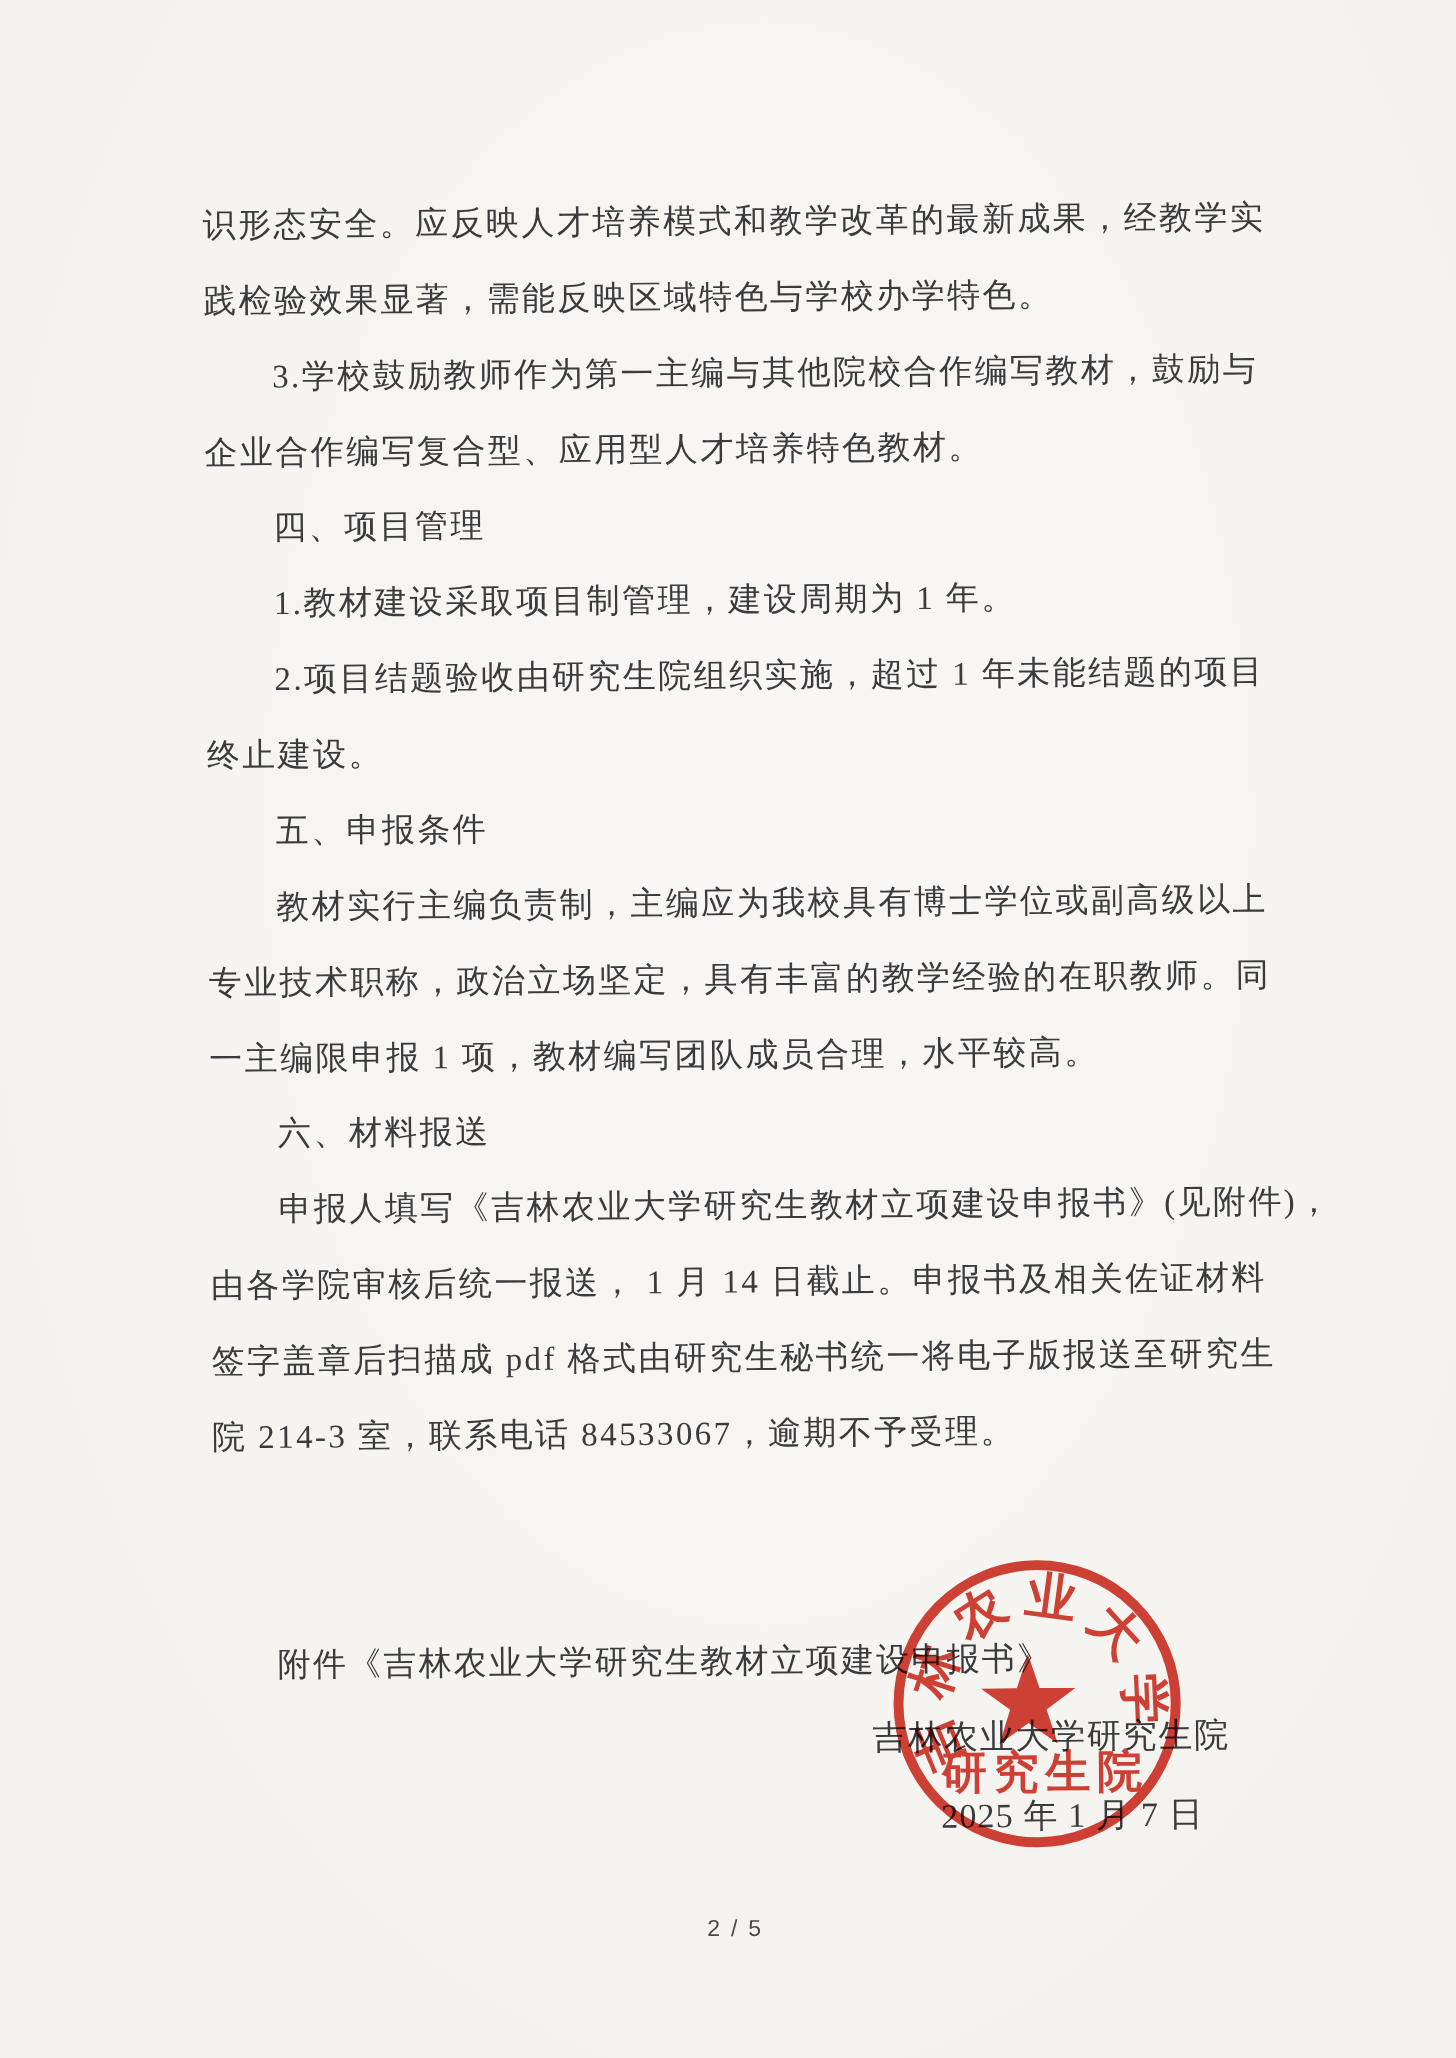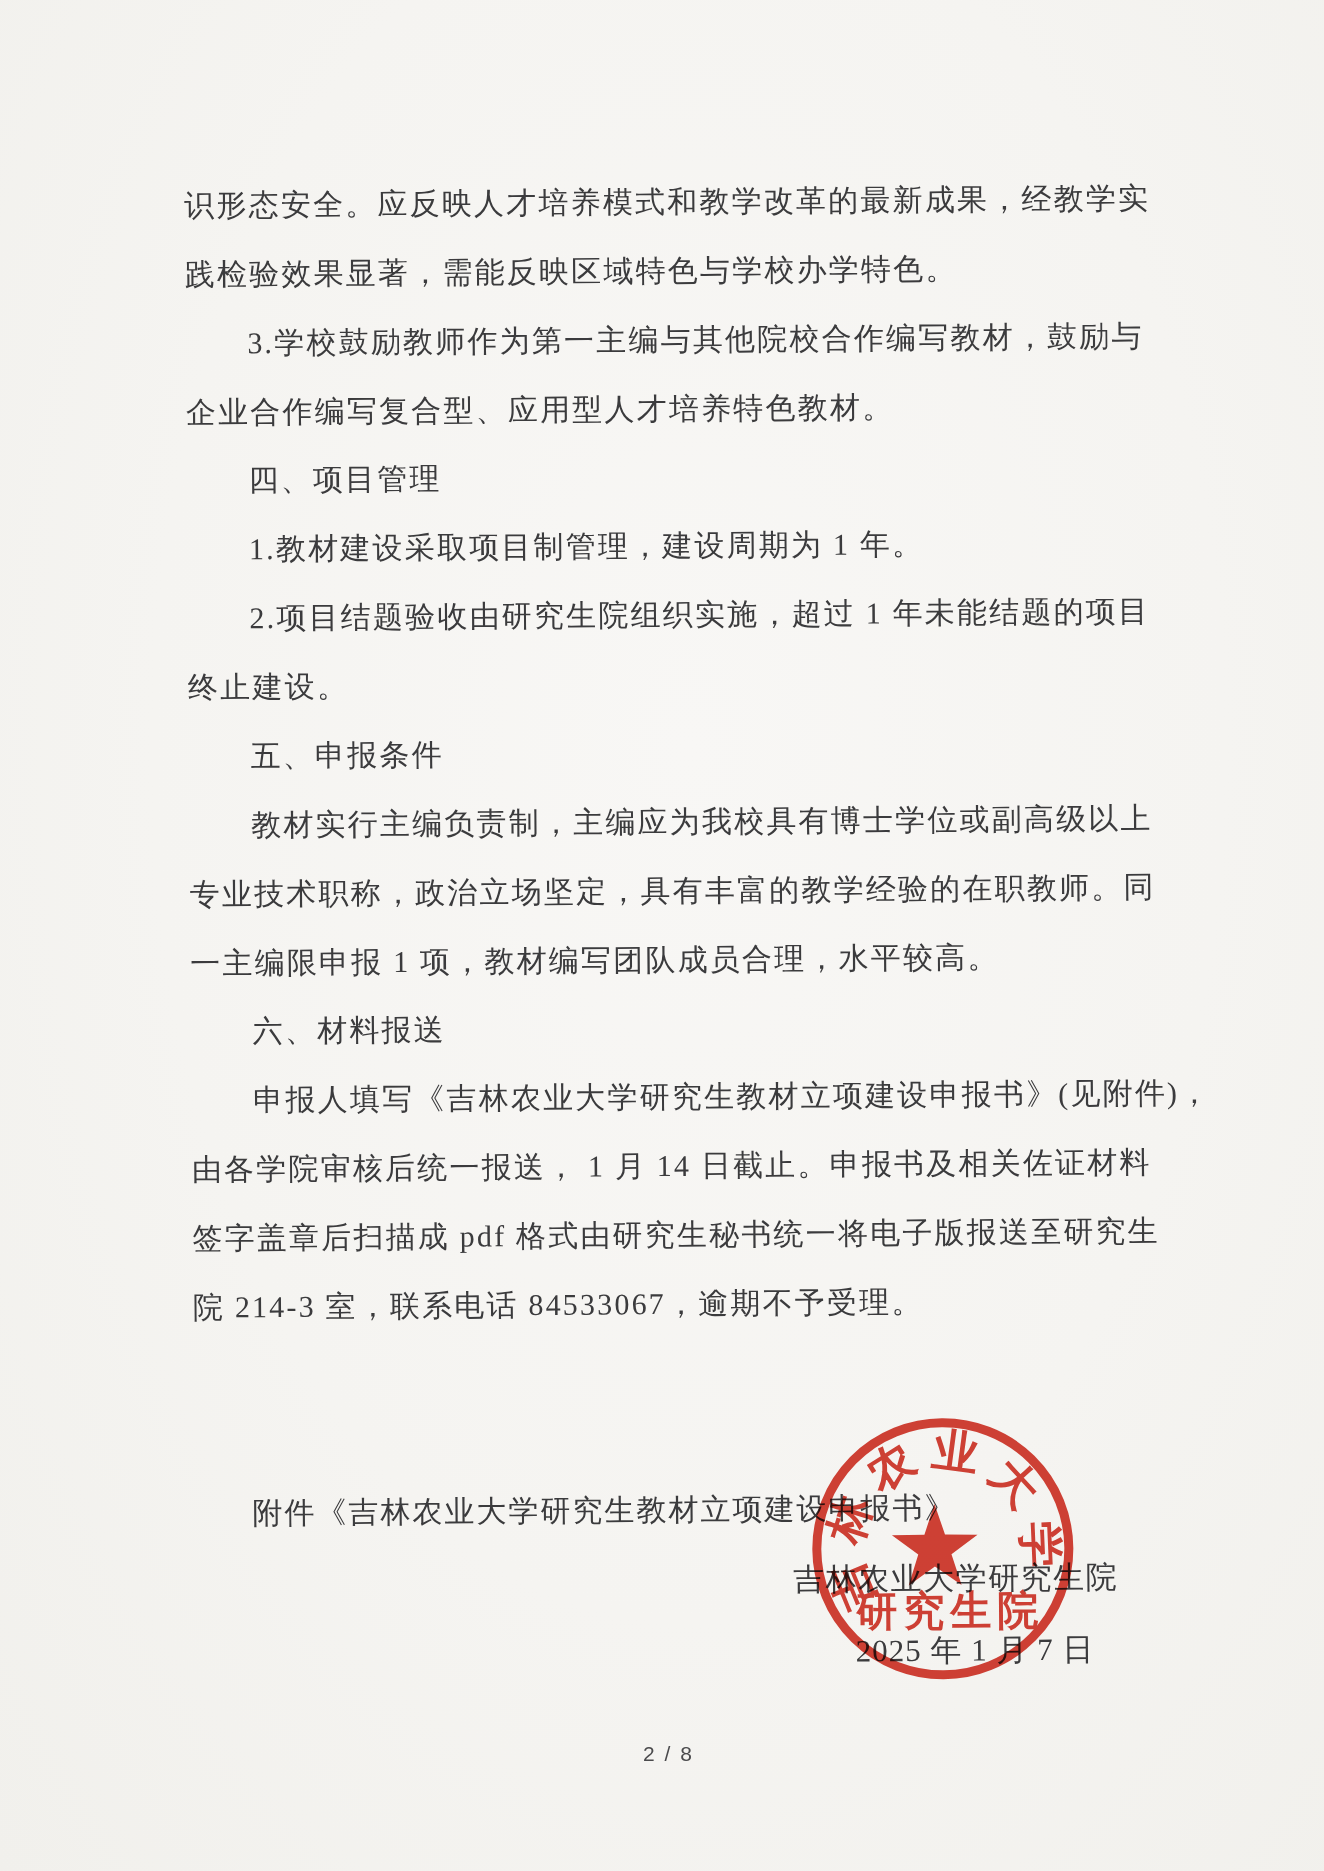--- a/index.html
+++ b/index.html
@@ -104,14 +104,14 @@
         <text x="143" y="54" transform="rotate(-32 143 136)">农</text>
         <text x="143" y="54" transform="rotate(8 143 136)">业</text>
         <text x="143" y="54" transform="rotate(48 143 136)">大</text>
         <text x="143" y="54" transform="rotate(88 143 136)">学</text>
       </g>
       <text x="150" y="212" fill="#c92f23" font-size="41" letter-spacing="6" text-anchor="middle">研究生院</text>
     </svg>
 
   </div>
 
-  <div class="page-number">2 / 8</div>
+  <div class="page-number">2 / 5</div>
 </div>
 
 </body></html>

